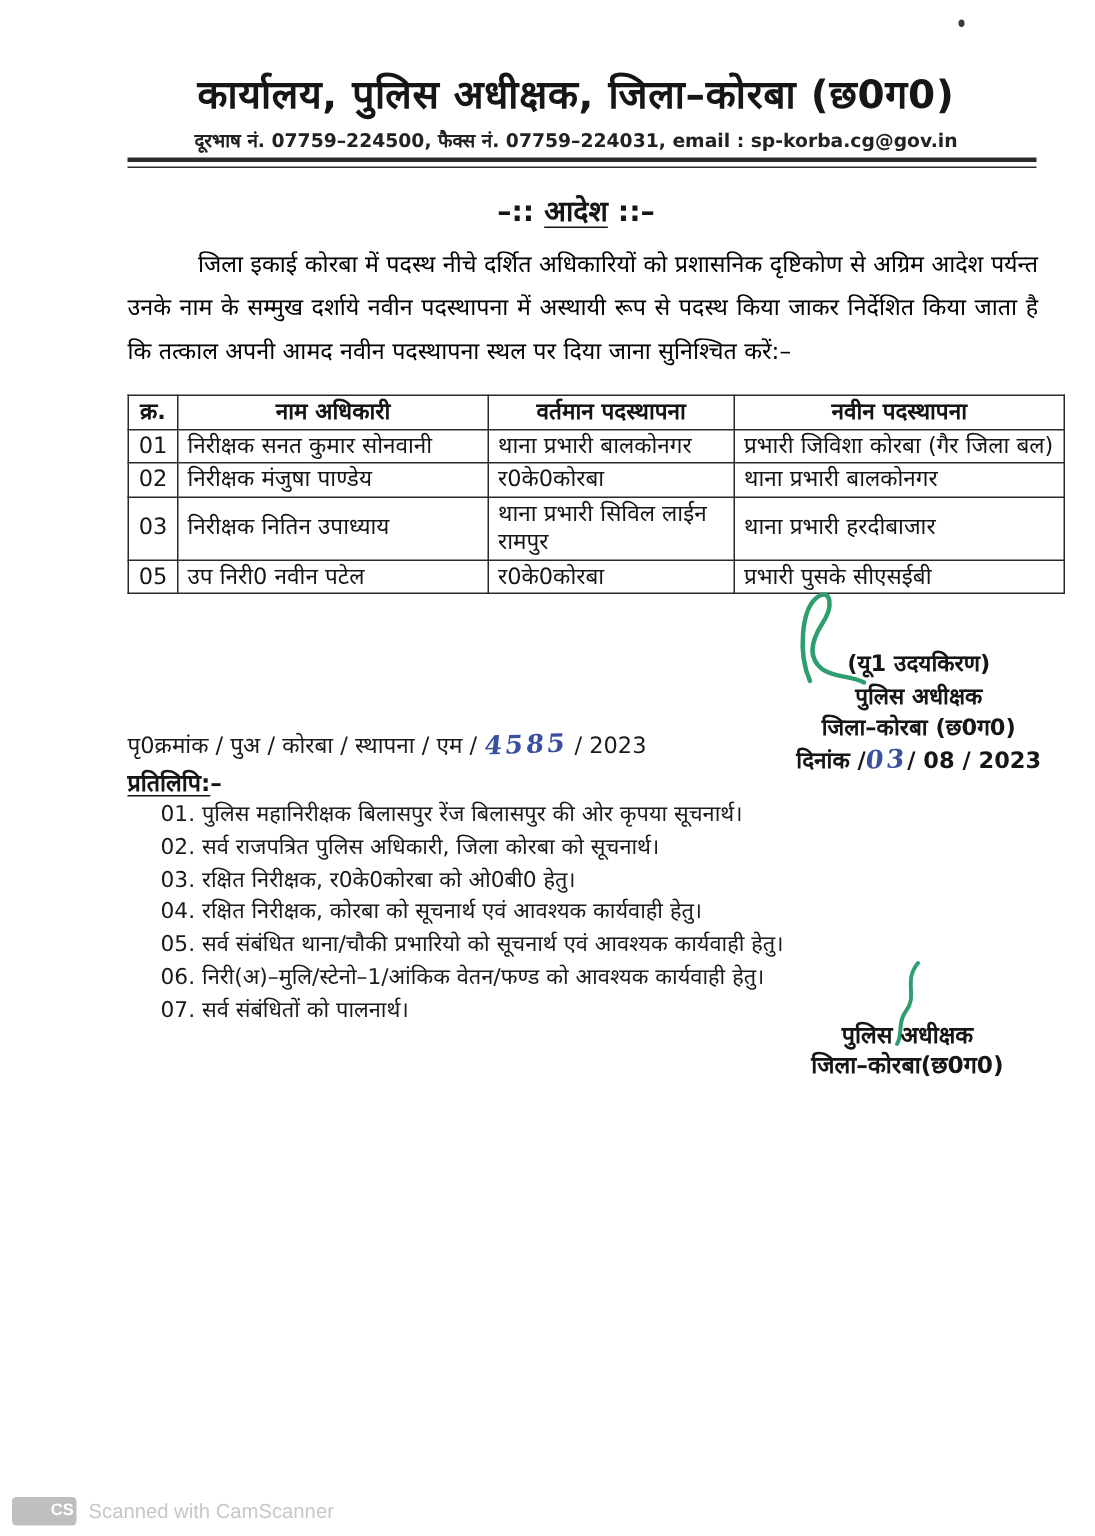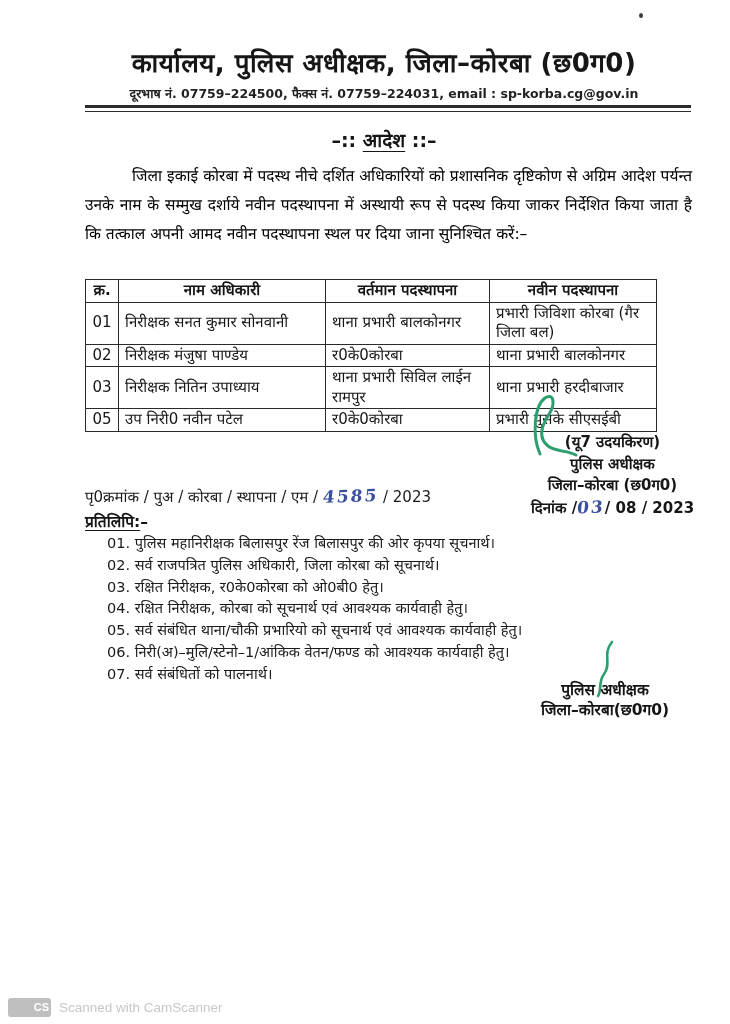--- a/index.html
+++ b/index.html
@@ -19,24 +19,23 @@
     position:absolute;top:105px;left:85px;width:606px;height:3px;
     border-top:3px solid #2b2b2b;border-bottom:1.5px solid #2b2b2b;
   }
   .order-title{top:127px;font-size:19px;font-weight:bold;color:#161616;}
   .order-title .uline{text-decoration:underline;text-underline-offset:4px;text-align:right;}
   .order-body{
     position:absolute;top:162px;left:85px;width:607px;
     font-size:15.5px;line-height:29px;text-align:justify;text-indent:47px;color:#000000;
   }
   table.order-table{
-    position:absolute;top:263px;left:85px;width:572px;
+    position:absolute;top:263px;left:85px;width:625px;
     border-collapse:collapse;font-size:15px;color:#151515;
     table-layout:fixed;
-    margin-top:16px;
   }
   table.order-table th,table.order-table td{
     border:1.6px solid #2a2a2a;padding:1px 6px;line-height:19.5px;
   }
   table.order-table th{font-weight:bold;text-align:center;padding:1px 2px;}
   td.col-sno{text-align:center;padding:1px 2px;}
   .sig-top{
     position:absolute;top:432px;left:500px;width:225px;
     text-align:center;font-size:15px;line-height:21.5px;color:#161616;font-weight:bold;
   }
@@ -132,21 +131,21 @@
           <td>प्रभारी पुसके सीएसईबी</td>
         </tr>
       </tbody>
   </table>
 
   <svg class="sig-stroke stroke-top" width="72" height="66" viewBox="0 0 72 66">
     <path d="M22,62 C14,44 16,14 27,6 C36,0 38,12 30,24 C23,35 20,46 30,54 C38,60 48,58 58,63" fill="none" stroke="#2f9e6e" stroke-width="3" stroke-linecap="round"></path>
   </svg>
 
   <div class="sig-top">
-    <div>(यू7 उदयकिरण)</div>
+    <div>(यू1 उदयकिरण)</div>
     <div>पुलिस अधीक्षक</div>
     <div>जिला–कोरबा (छ0ग0)</div>
     <div>
       <span>दिनांक /</span><span class="hand-blue">03</span><span>/ 08 / 2023</span>
     </div>
   </div>
 
   <div class="ref-line">
     <span>पृ0क्रमांक / पुअ / कोरबा / स्थापना / एम / </span><span class="hand-blue">4585</span><span> / 2023</span>
   </div>

